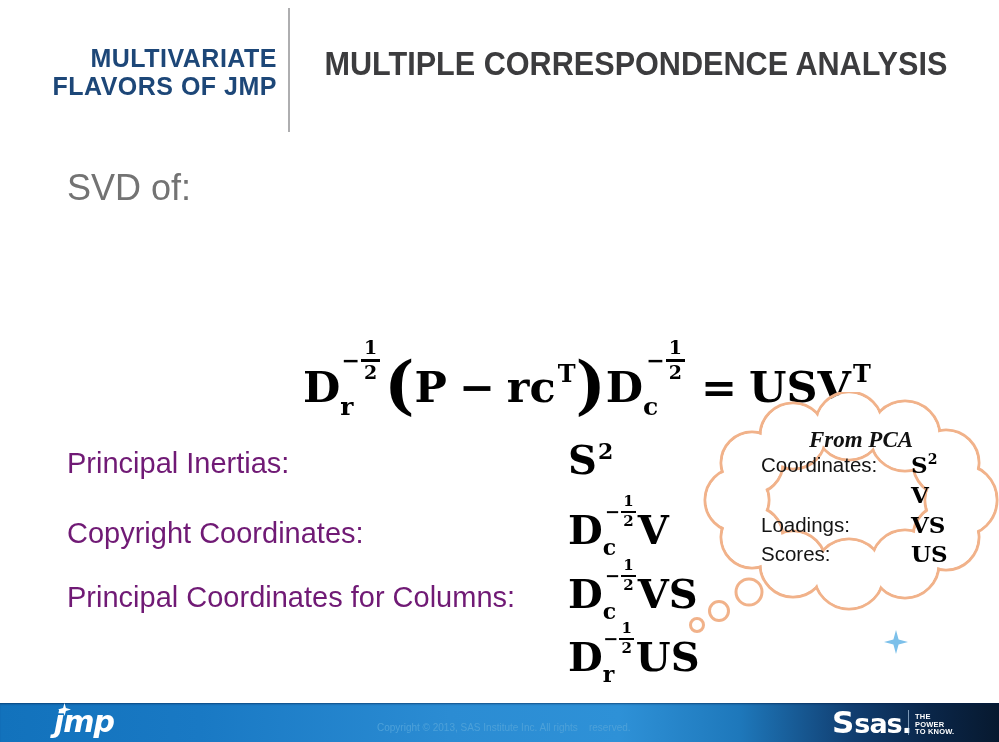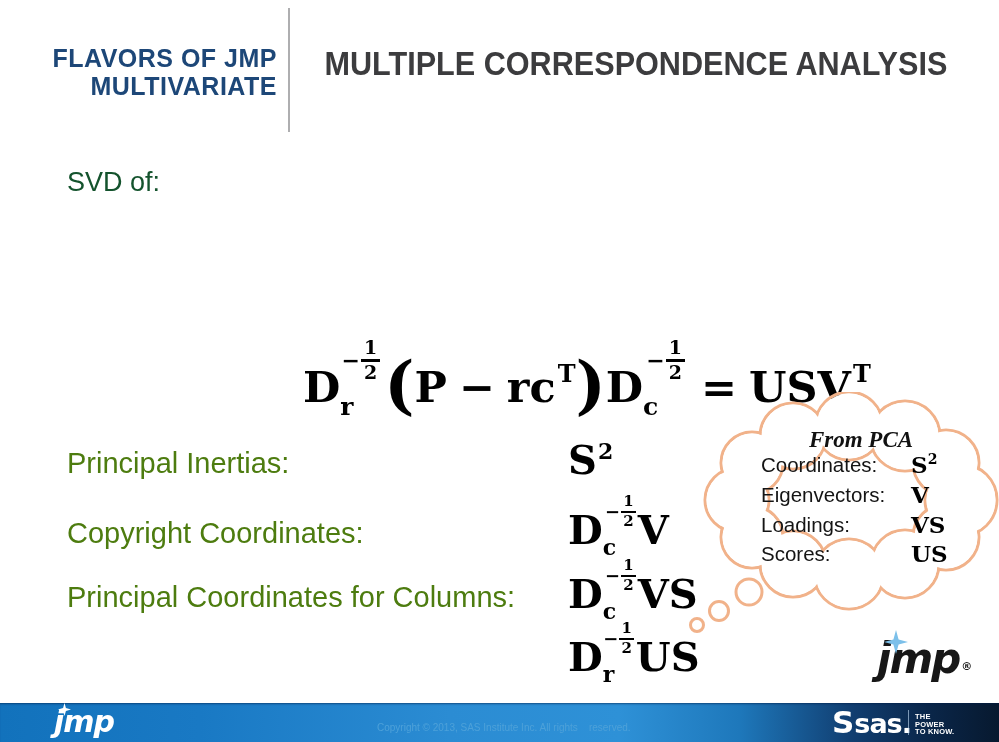--- a/index.html
+++ b/index.html
@@ -14,23 +14,23 @@
     color:#1d4778; font-weight:bold; font-size:25px; line-height:28px; letter-spacing:0.5px;
   }
   .divider-v { position:absolute; left:288px; top:8px; width:2px; height:124px; background:#aeaeb0; }
   .slide-title {
     position:absolute; left:292px; top:45px; width:650px; margin:0; text-align:center;
     color:#3c3c3e; font-weight:bold; font-size:34px; line-height:36px;
     transform:scaleX(0.9); transform-origin:center; white-space:nowrap;
   }
 
   
-  .svd-label { position:absolute; left:67px; top:167px; font-size:27px; color:#14532d; }
-
-  .row-label { position:absolute; left:67px; font-size:29px; color:#4d7c0f; white-space:nowrap; }
+  .svd-label { position:absolute; left:67px; top:167px; font-size:36px; color:#737373; }
+
+  .row-label { position:absolute; left:67px; font-size:29px; color:#701a75; white-space:nowrap; }
 
   
   .math { font-family:"DejaVu Serif", serif; font-weight:bold; color:#000; white-space:nowrap; }
   .equation { position:absolute; left:303px; top:348px; font-size:43px; line-height:1; }
   .equation .eq-sub { font-size:25px; position:relative; top:13px; }
   .equation .eq-sup { font-size:24px; position:relative; top:-20px; margin-left:2px; }
   .equation .eq-paren { font-size:64px; position:relative; top:5px; font-weight:700; }
   .equation .eq-op { margin:0 12px; }
   .negexp { display:inline-block; position:relative; vertical-align:baseline; }
   .negexp-row { display:flex; align-items:center; }
@@ -85,22 +85,22 @@
   .footer-sas .sas-text { font-size:27px; letter-spacing:-1px; }
   .footer-div { position:absolute; left:908px; top:7px; width:1px; height:25px; background:rgba(200,225,250,0.6); }
   .footer-tagline { position:absolute; left:915px; top:10px; color:#ffffff; font-size:7.5px; font-weight:bold; line-height:7.5px; letter-spacing:0.2px; }
 </style>
 </head>
 <body>
 
 <div class="slide">
 
   <div class="logo-block">
+    <div>MULTIVARIATE</div>
     <div>FLAVORS OF JMP</div>
-    <div>MULTIVARIATE</div>
   </div>
   <div class="divider-v"></div>
   <h1 class="slide-title">MULTIPLE CORRESPONDENCE ANALYSIS</h1>
 
   <div class="svd-label">SVD of:</div>
 
   <div class="equation math"><span>D</span><span class="eq-sub">r</span><span class="negexp"><span class="negexp-row">
           <span class="nminus">−</span>
           <span class="frac">
             <span class="num">1</span>
@@ -177,31 +177,29 @@
         <circle cx="68" cy="200" r="13"></circle>
           <circle cx="38" cy="219" r="9.5"></circle>
           <circle cx="16" cy="233" r="6.5"></circle>
       </g>
     </svg>
     <div class="bubble-title">From PCA</div>
 
     <div class="bubble-label" style="top:61px;">Coordinates:</div>
     <div class="bubble-value" style="top:59px;"><span>S</span><span class="eq-sup">2</span></div>
 
-    <div class="bubble-label" style="top:91px;">Eigenvectors:</div>
     <div class="bubble-value" style="top:89px;">V</div>
 
     <div class="bubble-label" style="top:121px;">Loadings:</div>
     <div class="bubble-value" style="top:119px;">VS</div>
 
     <div class="bubble-label" style="top:150px;">Scores:</div>
     <div class="bubble-value" style="top:148px;">US</div>
   </div>
 
-  <div class="jmp-logo"><span>jmp</span><span class="reg">®</span></div>
   <svg class="jmp-star" style="left:884px; top:630px;" width="24" height="24" viewBox="0 0 24 24">
     <path d="M12 0 L14.6 9.4 L24 12 L14.6 14.6 L12 24 L9.4 14.6 L0 12 L9.4 9.4 Z" fill="#7cc0ea"></path>
   </svg>
 
   <div class="footer">
     <div class="footer-jmp">jmp</div>
     <svg class="jmp-star" style="left:58px; top:0px;" width="13" height="13" viewBox="0 0 24 24">
       <path d="M12 0 L14.6 9.4 L24 12 L14.6 14.6 L12 24 L9.4 14.6 L0 12 L9.4 9.4 Z" fill="#ffffff"></path>
     </svg>
     <div class="footer-copy">Copyright © 2013, SAS Institute Inc. All rights    reserved.</div>

